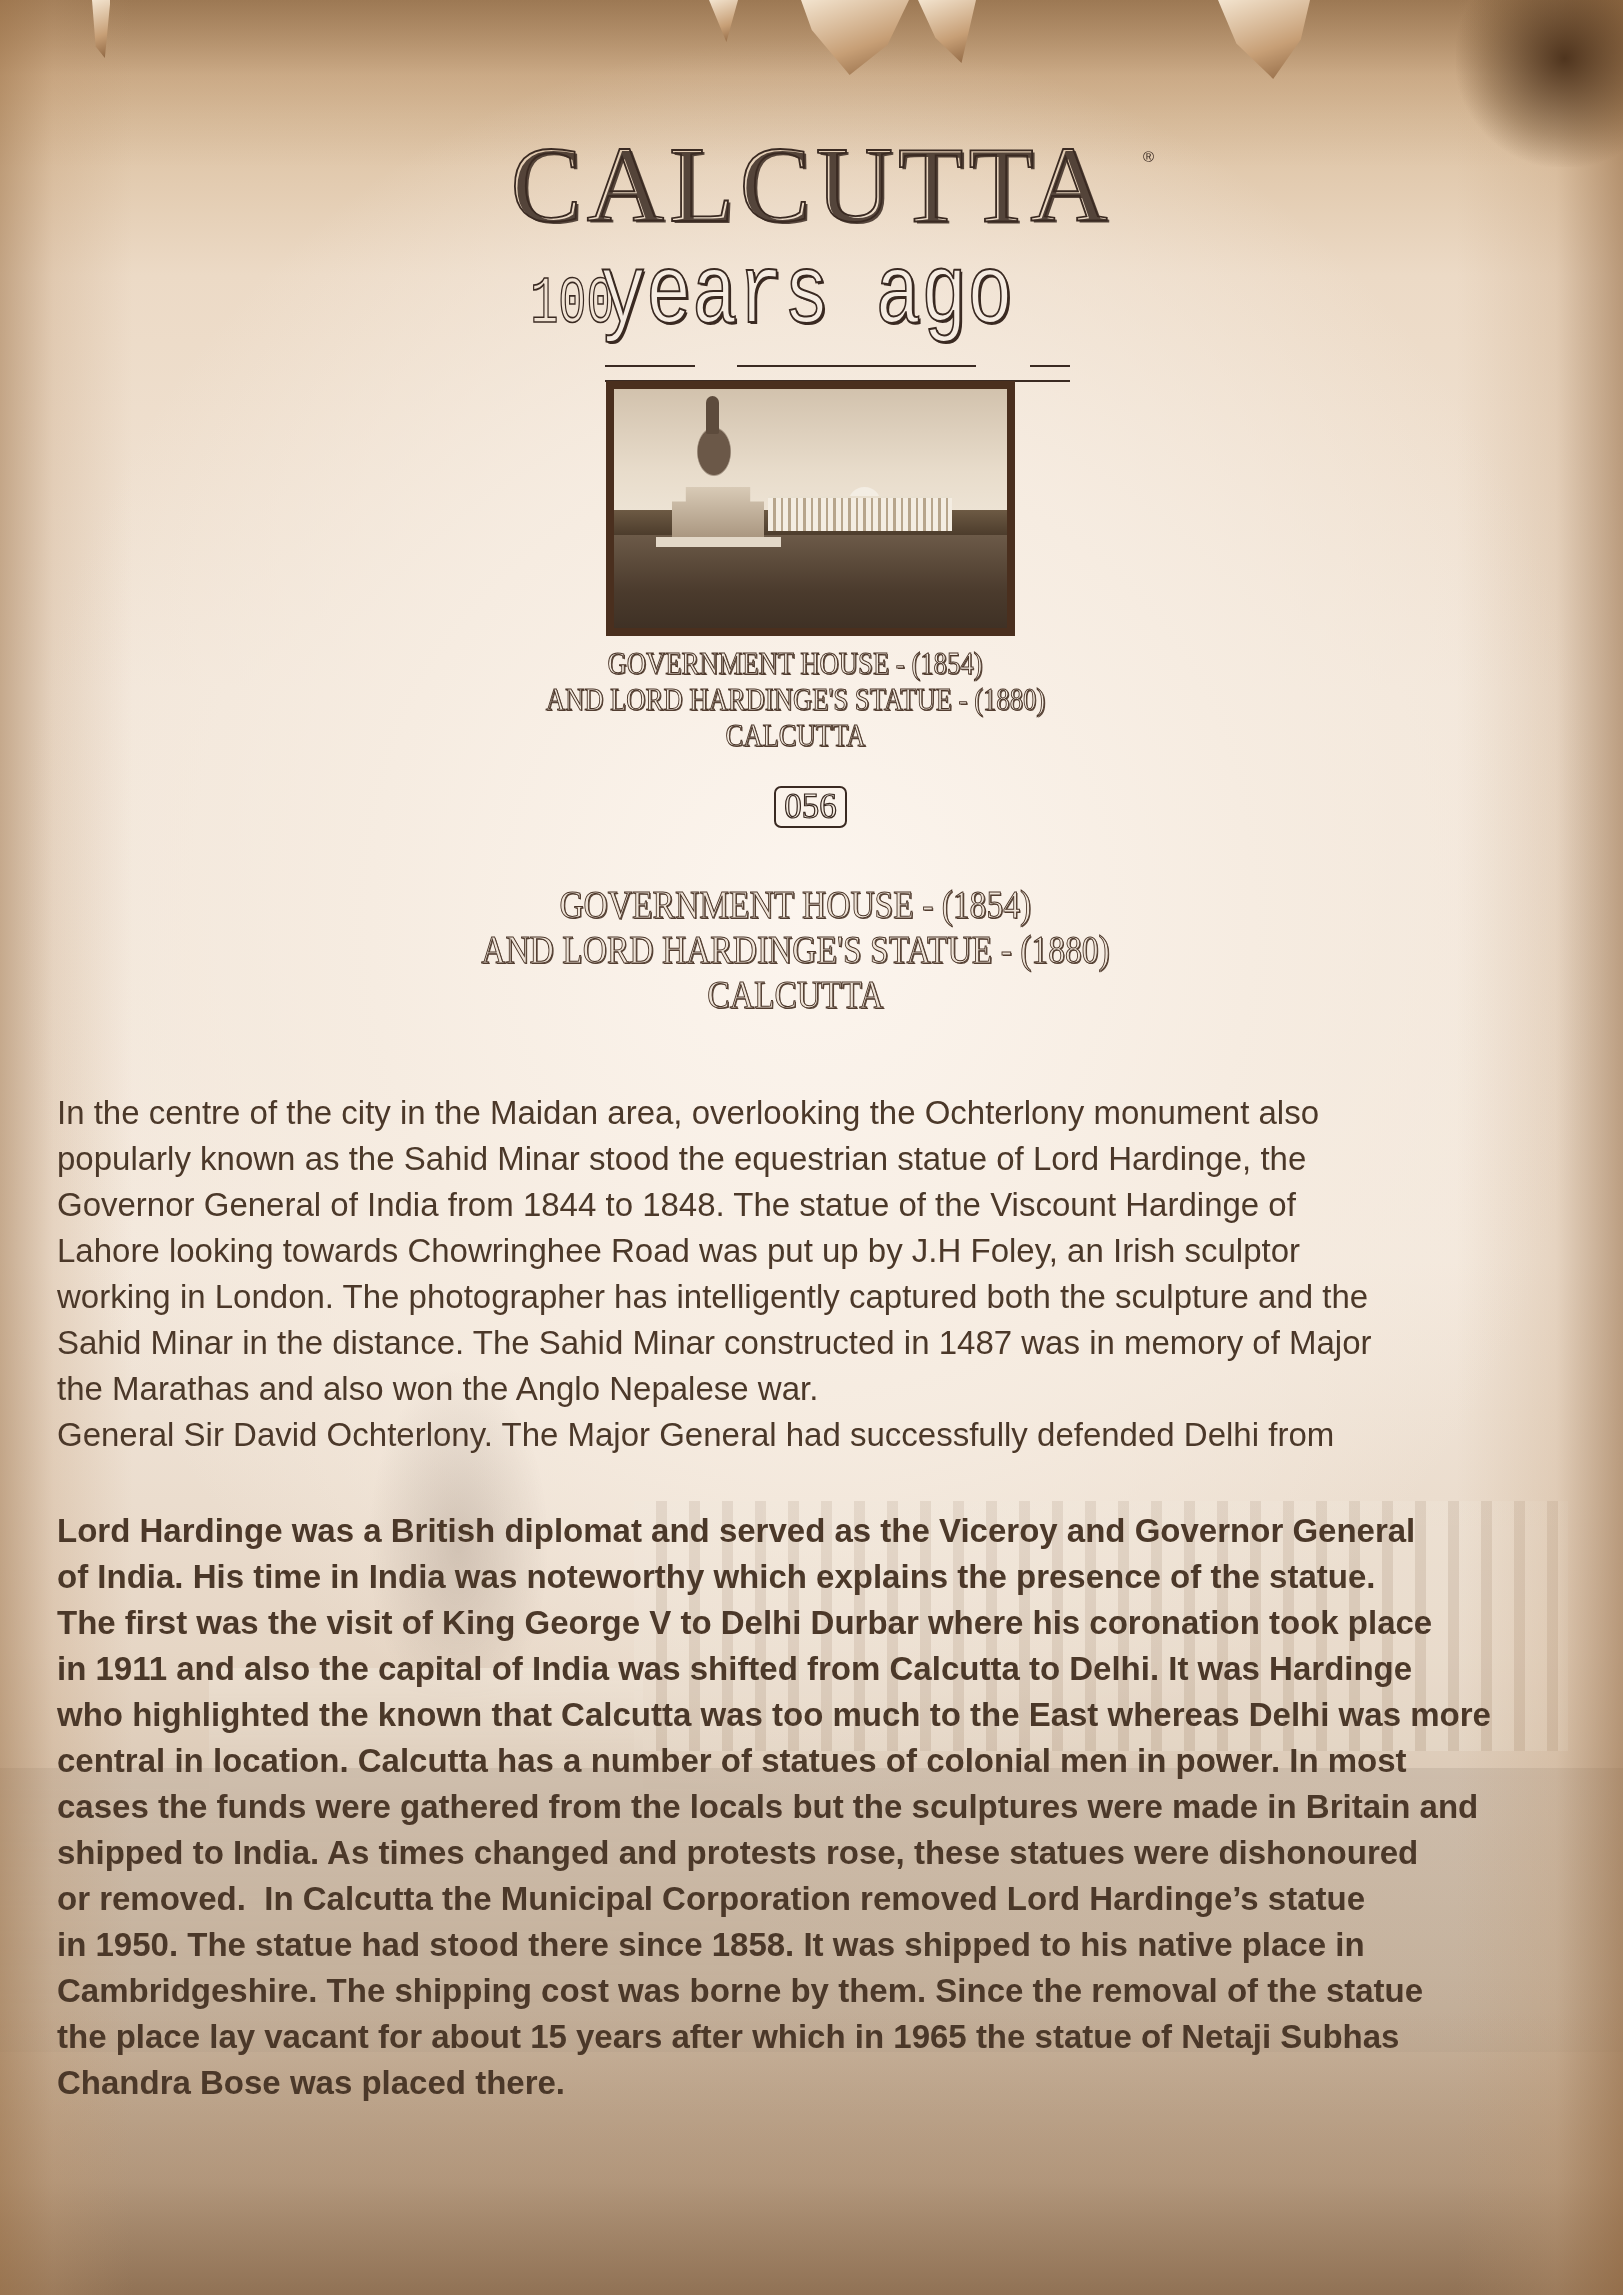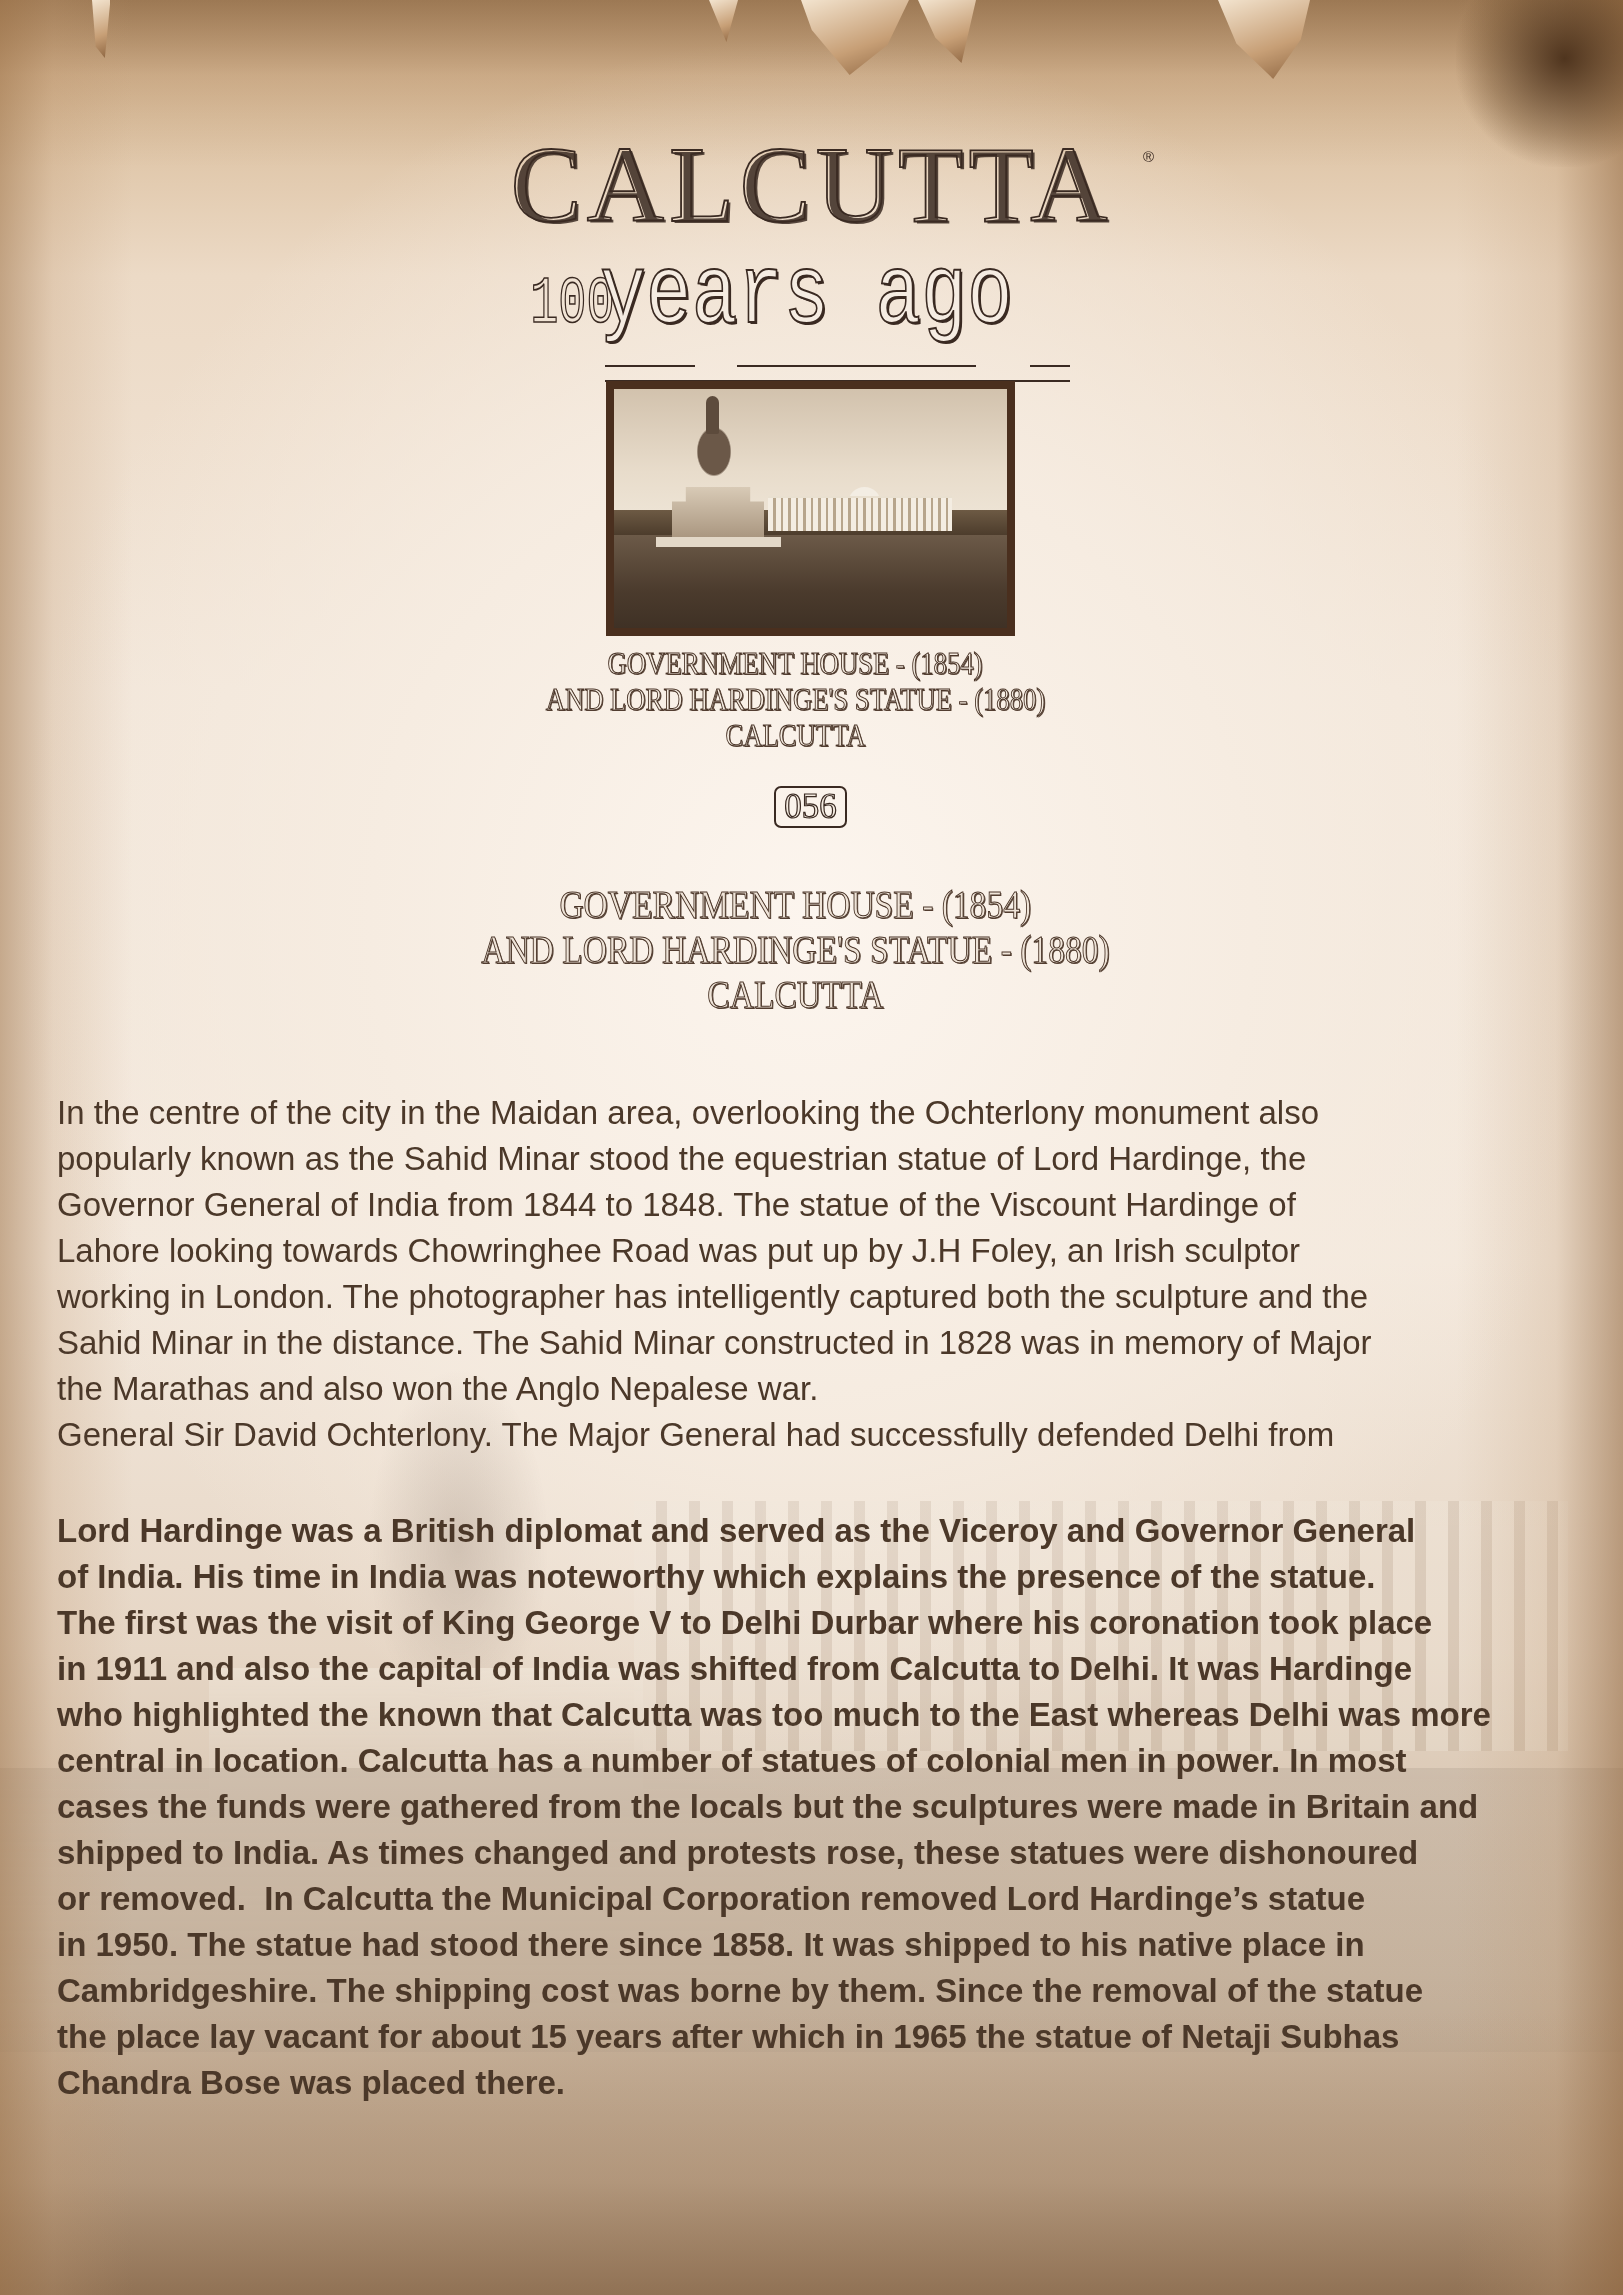--- a/index.html
+++ b/index.html
@@ -259,21 +259,21 @@
   <div><span>AND LORD HARDINGE'S STATUE - (1880)</span></div>
   <div><span>CALCUTTA</span></div>
 </div>
 
 <div class="body-text para1">
   <div>In the centre of the city in the Maidan area, overlooking the Ochterlony monument also</div>
   <div>popularly known as the Sahid Minar stood the equestrian statue of Lord Hardinge, the</div>
   <div>Governor General of India from 1844 to 1848. The statue of the Viscount Hardinge of</div>
   <div>Lahore looking towards Chowringhee Road was put up by J.H Foley, an Irish sculptor</div>
   <div>working in London. The photographer has intelligently captured both the sculpture and the</div>
-  <div>Sahid Minar in the distance. The Sahid Minar constructed in 1828 was in memory of Major</div>
+  <div>Sahid Minar in the distance. The Sahid Minar constructed in 1487 was in memory of Major</div>
   <div>the Marathas and also won the Anglo Nepalese war.</div>
   <div>General Sir David Ochterlony. The Major General had successfully defended Delhi from</div>
 </div>
 
 <div class="body-text para2">
   <div>Lord Hardinge was a British diplomat and served as the Viceroy and Governor General</div>
   <div>of India. His time in India was noteworthy which explains the presence of the statue.</div>
   <div>The first was the visit of King George V to Delhi Durbar where his coronation took place</div>
   <div>in 1911 and also the capital of India was shifted from Calcutta to Delhi. It was Hardinge</div>
   <div>who highlighted the known that Calcutta was too much to the East whereas Delhi was more</div>

